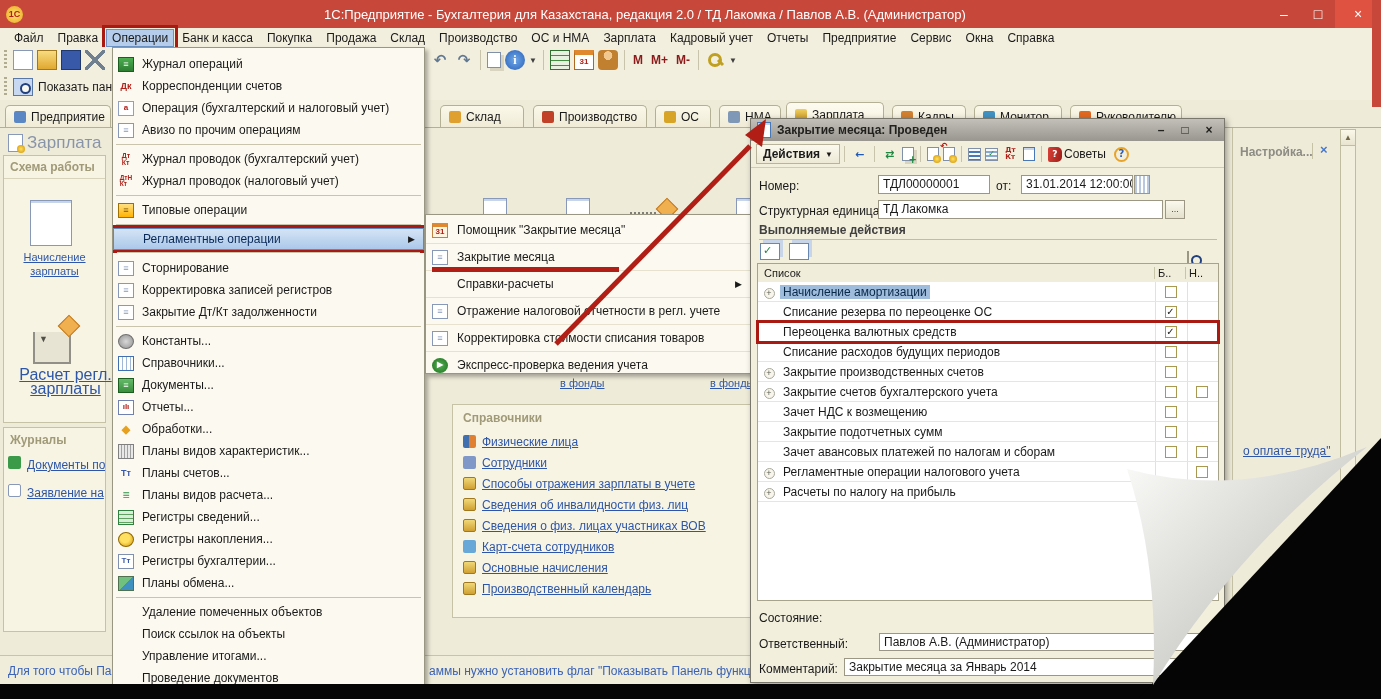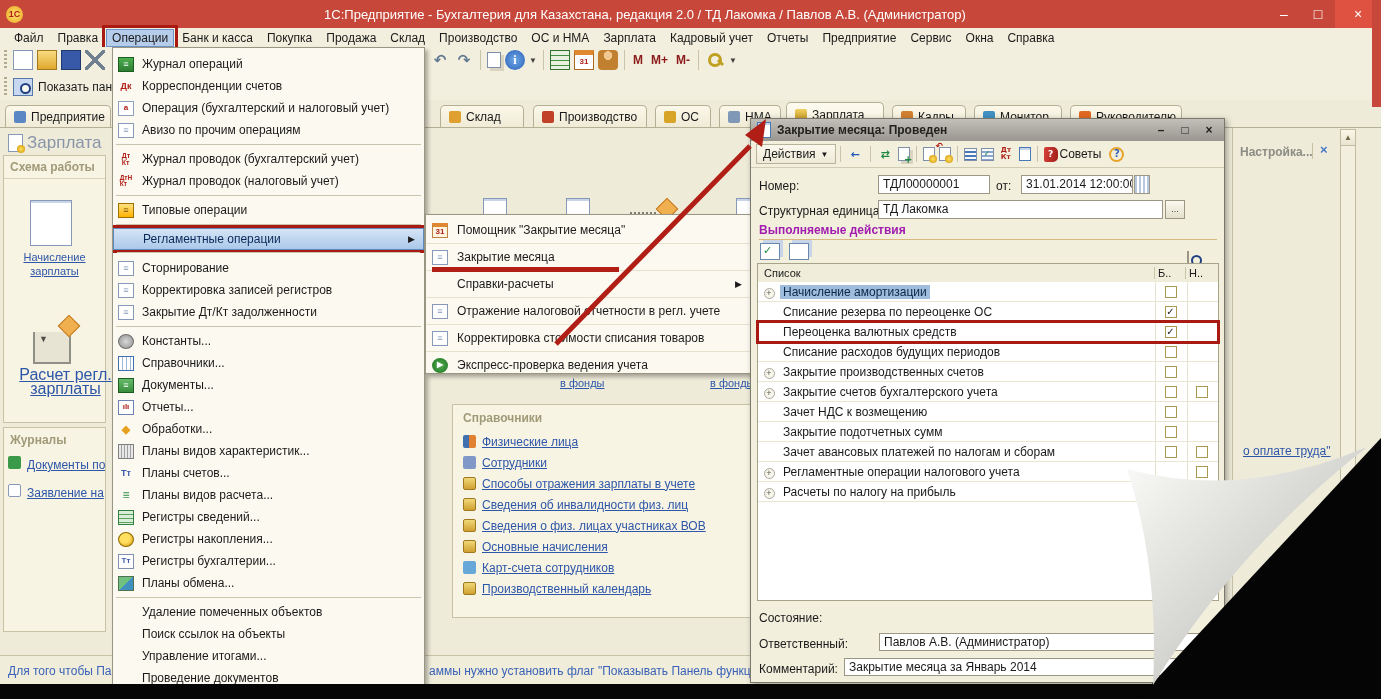--- a/index.html
+++ b/index.html
@@ -132,21 +132,21 @@
   .smi .sub{display:none;margin-left:auto;font-size:9px;}
   .smi.has-sub .sub{display:block;}
   
   .dialog{position:absolute;left:750px;top:118px;width:475px;height:565px;background:#F2EFDD;border:1px solid #7A786C;
           box-shadow:2px 2px 6px rgba(0,0,0,.35);box-sizing:border-box;z-index:30;}
   .dlg-title{height:22px;background:linear-gradient(#C2C0B8,#98968E);display:flex;align-items:center;padding:0 6px;gap:6px;}
   .dlg-title .txt{font-weight:bold;color:#22211E;flex:1;white-space:nowrap;overflow:hidden;}
   .dlg-doc{width:12px;height:14px;background:#fff;border:1px solid #4878B8;box-shadow:inset 0 4px 0 -2px #C8D4E8;flex:0 0 auto;}
   .dlg-btn{width:18px;text-align:center;color:#22211E;font-weight:bold;}
   .dlg-toolbar{height:26px;border-bottom:1px solid #D0CCB4;display:flex;align-items:center;padding:0 5px;}
-  .act-btn{border:1px solid #B8B49C;background:linear-gradient(#FBF9EE,#EDE9D6);padding:2px 6px;display:inline-flex;gap:5px;align-items:center;}
+  .act-btn{border:1px solid #B8B49C;background:linear-gradient(#FBF9EE,#EDE9D6);padding:2px 6px;display:inline-flex;gap:5px;align-items:center;font-weight:bold;}
   .dt{width:17px;height:17px;margin:0 2px;display:inline-flex;align-items:center;justify-content:center;
       font:bold 11px/1 "DejaVu Sans",sans-serif;box-sizing:border-box;position:relative;}
   .dt-post{color:#2058B8;}.dt-post::before{content:"←";}
   .dt-refresh{color:#1E8840;}.dt-refresh::before{content:"⇄";}
   .dt-copy{background:#fff;border:1px solid #8090A8;width:12px;height:14px;box-shadow:3px 3px 0 #D8D4C0;}
   .dt-copy::after{content:"+";position:absolute;right:-4px;bottom:-5px;color:#1E8840;font-size:10px;}
   .dt-doc1{background:#fff;border:1px solid #8090A8;width:12px;height:14px;}
   .dt-doc1::after{content:"";position:absolute;right:-3px;bottom:-3px;width:8px;height:8px;border-radius:50%;background:radial-gradient(#FFE060,#D09000);}
   .dt-doc2{background:#fff;border:1px solid #8090A8;width:12px;height:14px;}
   .dt-doc2::before{content:"↶";position:absolute;left:-4px;top:-6px;color:#B02018;font-size:9px;}
@@ -162,21 +162,21 @@
   .dt-help::before{content:"?";}
   .dtsep{width:1px;height:16px;background:#C8C4AC;margin:0 4px;}
   .fld-label{position:absolute;white-space:nowrap;}
   .fld{position:absolute;background:#fff;border:1px solid #9C9684;box-sizing:border-box;padding:1px 4px;white-space:nowrap;overflow:hidden;}
   .mini-btn{position:absolute;background:linear-gradient(#FBF9EE,#E4E0CC);border:1px solid #9C9684;box-sizing:border-box;
             text-align:center;font-size:9px;color:#404038;}
   .cal-btn{background:#fff repeating-linear-gradient(90deg,#B8C8E0 0 2px,transparent 2px 4px);border:1px solid #9C9684;}
   .mag{position:relative;}
   .mag::before{content:"";position:absolute;left:3px;top:3px;width:7px;height:7px;border:2px solid #204080;border-radius:50%;}
   .mag::after{content:"";position:absolute;left:11px;top:12px;width:5px;height:2px;background: #204080;transform:rotate(45deg);}
-  .grp-head{position:absolute;color:#a21caf;font-weight:bold;border-bottom:1px solid #D8B880;padding-bottom:2px;}
+  .grp-head{position:absolute;color:#404040;font-weight:bold;border-bottom:1px solid #D8B880;padding-bottom:2px;}
   .pg-ic{position:absolute;width:18px;height:15px;background:#fff;border:1px solid #6888B0;box-shadow:3px -3px 0 #C8D4E8;}
   .pg-ic.green::after{content:"✓";position:absolute;left:2px;top:0px;color:#1E8840;font-weight:bold;font-size:11px;}
   
   .dtable{position:absolute;left:6px;top:144px;width:462px;height:338px;border:1px solid #A8A48C;box-sizing:border-box;background:#fff;}
   .thead{height:18px;background:#F0EDDA;border-bottom:1px solid #C8C4A8;display:flex;font-size:11px;align-items:center;}
   .thead .h1{flex:0 0 397px;padding-left:6px;border-right:1px solid #C8C4A8;box-sizing:border-box;}
   .thead .h2{flex:0 0 31px;padding-left:3px;border-right:1px solid #C8C4A8;box-sizing:border-box;}
   .thead .h3{flex:0 0 31px;padding-left:3px;}
   .tbody{position:absolute;left:0;top:18px;right:0;bottom:0;background:#fff;}
   .colline{position:absolute;top:0;bottom:0;width:1px;background:#E6E2CE;}
@@ -388,27 +388,27 @@
           <span class="li li-folder"></span>
           <a class="blue-link">Сведения об инвалидности физ. лиц</a>
         </div>
 
         <div class="slink-row">
           <span class="li li-folder"></span>
           <a class="blue-link">Сведения о физ. лицах участниках ВОВ</a>
         </div>
 
         <div class="slink-row">
+          <span class="li li-card"></span>
+          <a class="blue-link">Карт-счета сотрудников</a>
+        </div>
+
+        <div class="slink-row">
           <span class="li li-folder"></span>
           <a class="blue-link">Основные начисления</a>
-        </div>
-
-        <div class="slink-row">
-          <span class="li li-card"></span>
-          <a class="blue-link">Карт-счета сотрудников</a>
         </div>
 
         <div class="slink-row">
           <span class="li li-folder"></span>
           <a class="blue-link">Производственный календарь</a>
         </div>
       </div>
   </div>
 
   <div style="position:absolute;left:1232px;top:128px;width:1px;height:554px;background:#C6C2A6;"></div>

